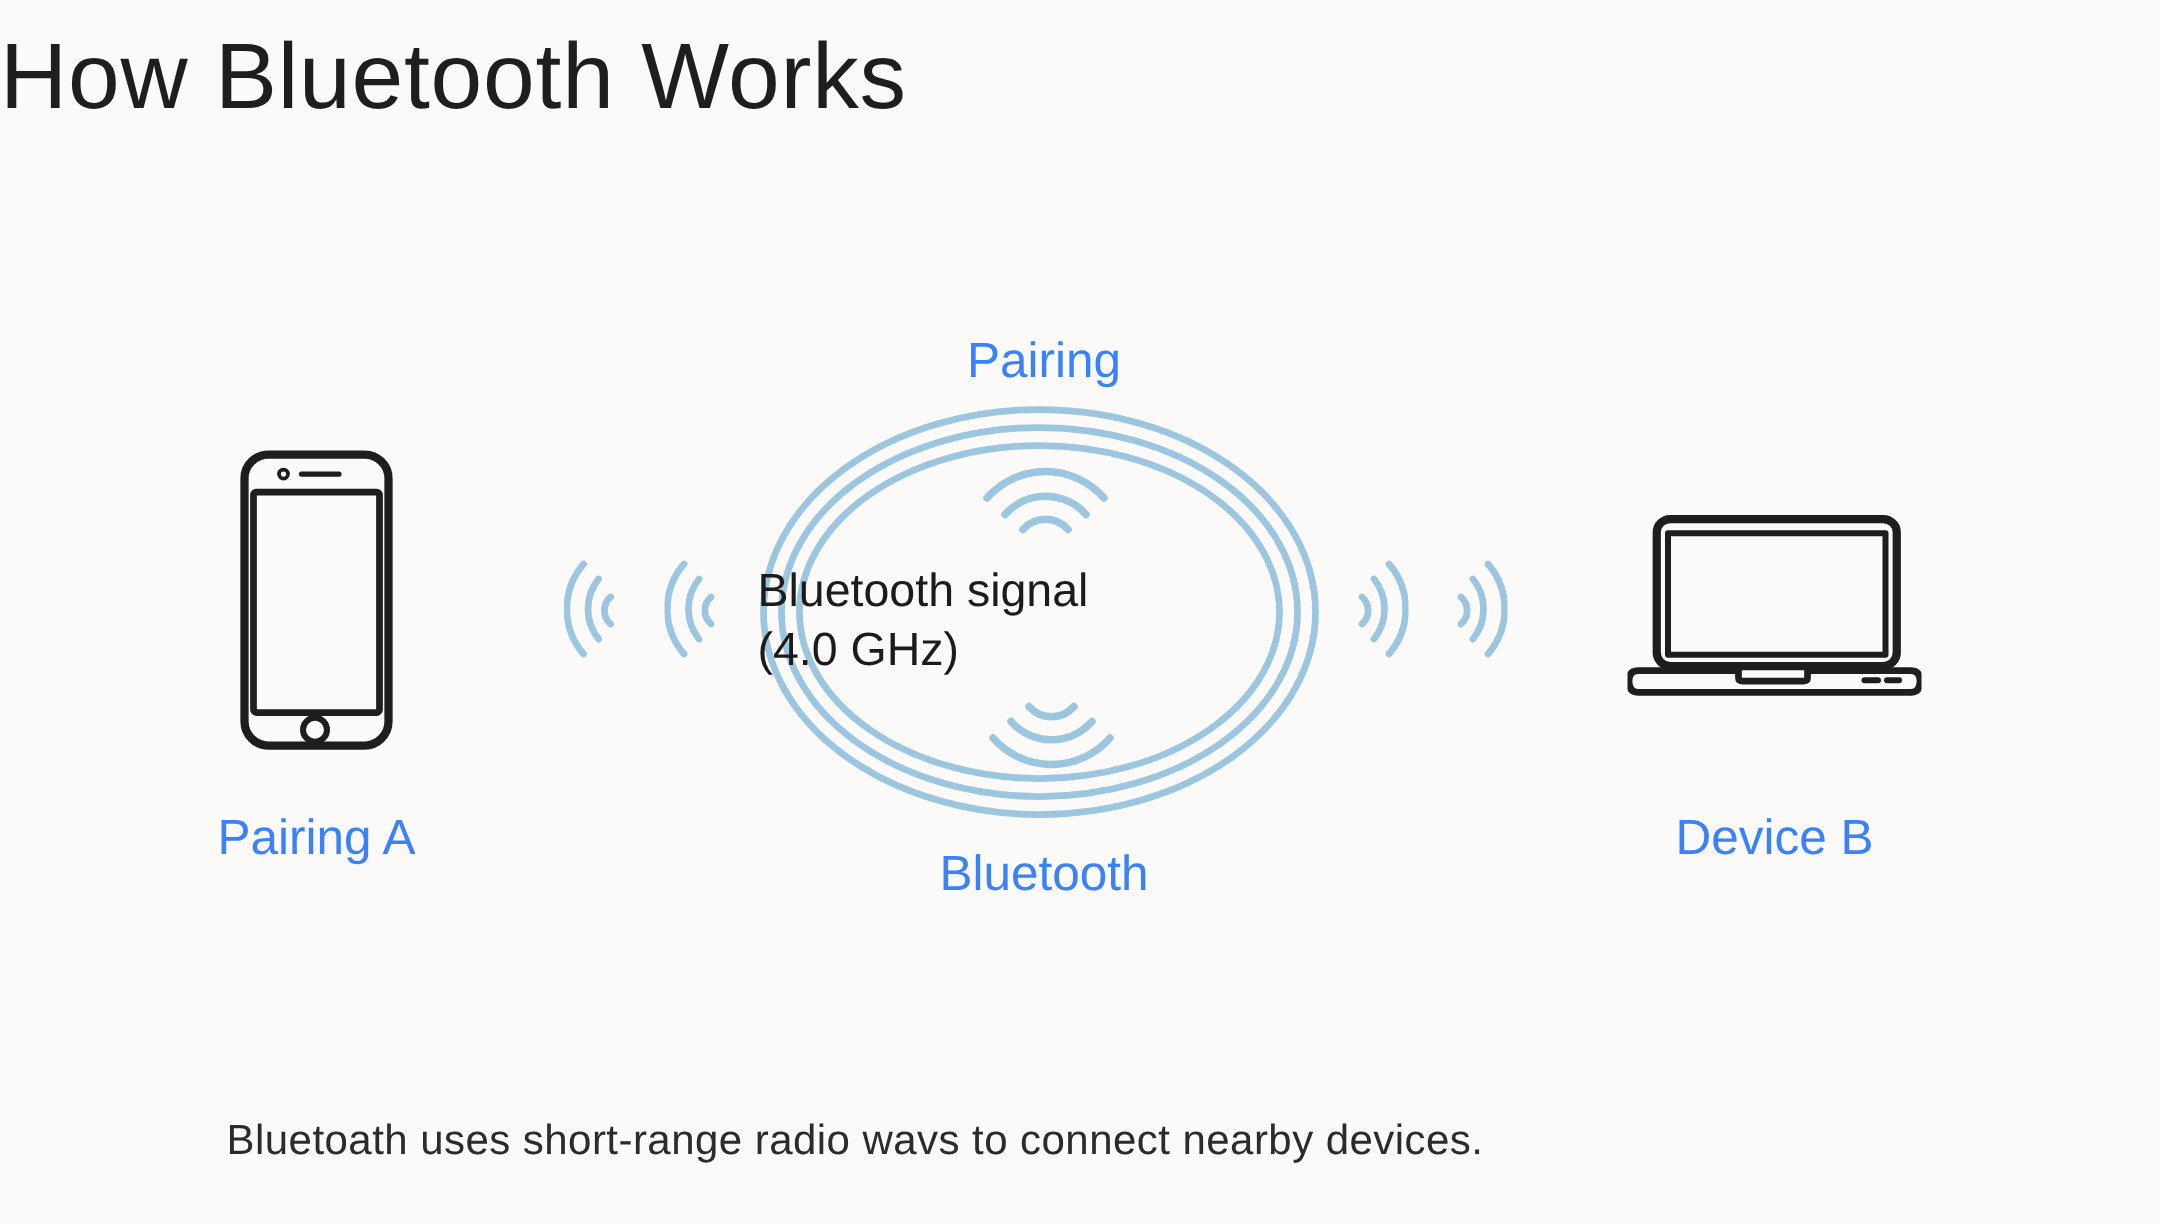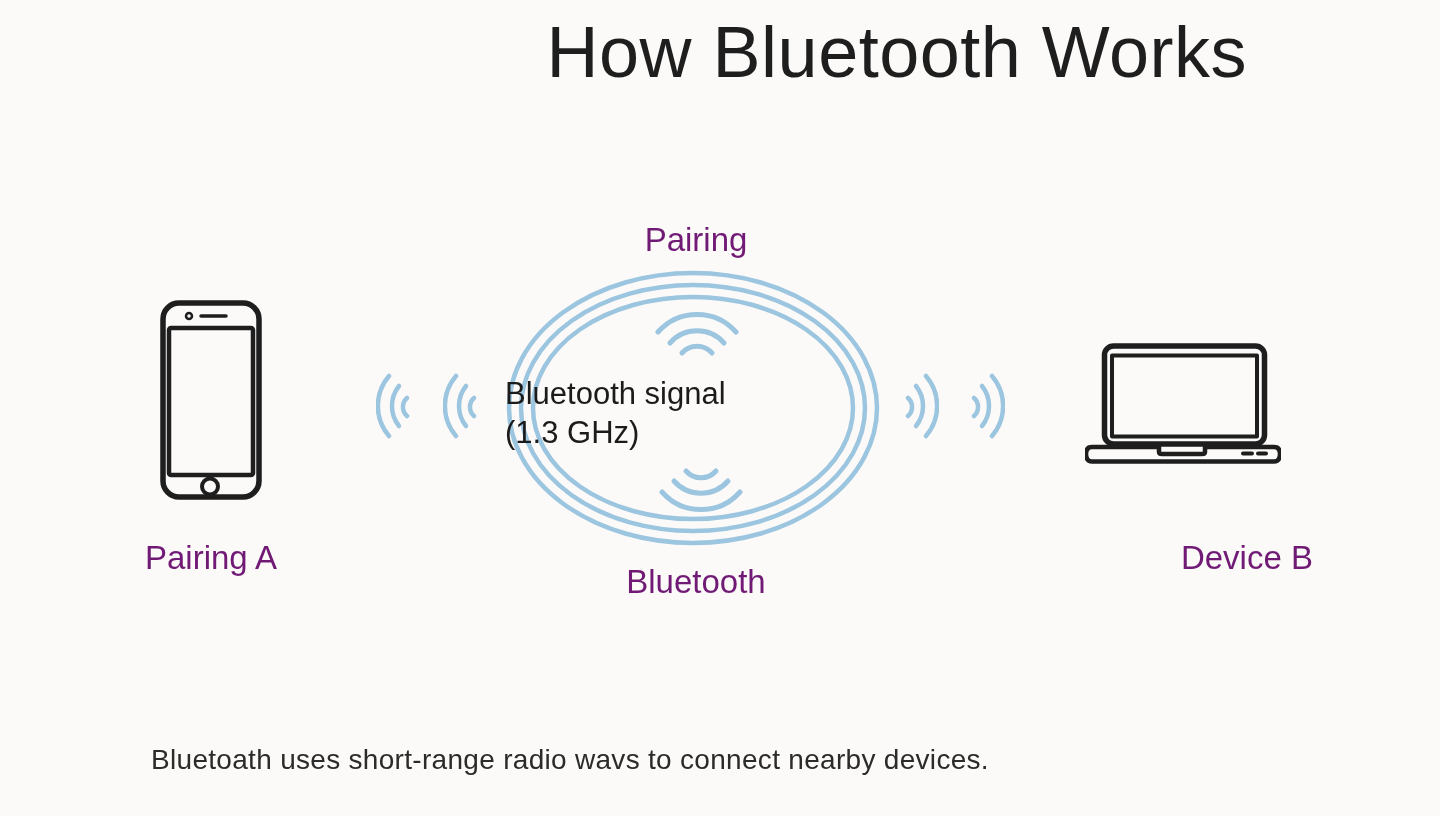--- a/index.html
+++ b/index.html
@@ -7,34 +7,34 @@
   .stage{
     position:relative;
     width:1440px;height:816px;
     background:var(--bg,#fbfaf8);
     overflow:hidden;
     color:var(--ink,#1e1e1e);
   }
   .abs{position:absolute;}
   .title{
     left:0; top:14px; width:1247px;
-    text-align:right;
-    font-size:72px; line-height:76px;
+    text-align:left;
+    font-size:62px; line-height:76px;
     font-weight:300; letter-spacing:0.5px;
     color:var(--ink,#1e1e1e);
   }
   .mid-label{
     width:260px; text-align:center;
     font-size:33px; line-height:38px; font-weight:300;
-    color:#701a75;
+    color:#3b82f6;
   }
   .label-pairing{left:566px; top:221px;}
   .label-connected{left:566px; top:563px;}
   .label-device-a{left:81px; top:539px;}
-  .label-device-b{left:1053px; top:539px;text-align:right;}
+  .label-device-b{left:1053px; top:539px;}
   .bubble-text{
     left:505px; top:374px; width:376px;
     font-size:31px; line-height:39px; font-weight:300;
     color:#1b1b1b;
   }
   .caption{
     left:0; top:742px; width:1140px;
     text-align:center;
     font-size:28px; line-height:36px; font-weight:300;
     color:#2b2b2b; letter-spacing:0.3px;
@@ -123,21 +123,21 @@
   <div class="abs" style="left:659px; top:466px;">
     <svg class="blue-icon flip-v" width="84" height="48" viewBox="0 0 84 48" fill="none" stroke="currentColor" stroke-width="5" stroke-linecap="round">
       <path d="M3 22 A52 52 0 0 1 81 22"></path>
       <path d="M15 33 A36 36 0 0 1 69 33"></path>
       <path d="M27 43 A20 20 0 0 1 57 43"></path>
     </svg>
   </div>
 
   <div class="abs bubble-text">
     <div>Bluetooth signal</div>
-    <div>(1.3 GHz)</div>
+    <div>(4.0 GHz)</div>
   </div>
 
   <div class="abs mid-label label-pairing">Pairing</div>
   <div class="abs mid-label label-connected">Bluetooth</div>
 
   <div class="abs caption">Bluetoath uses short-range radio wavs to connect nearby devices.</div>
 
 </div>
 
 </body></html>

